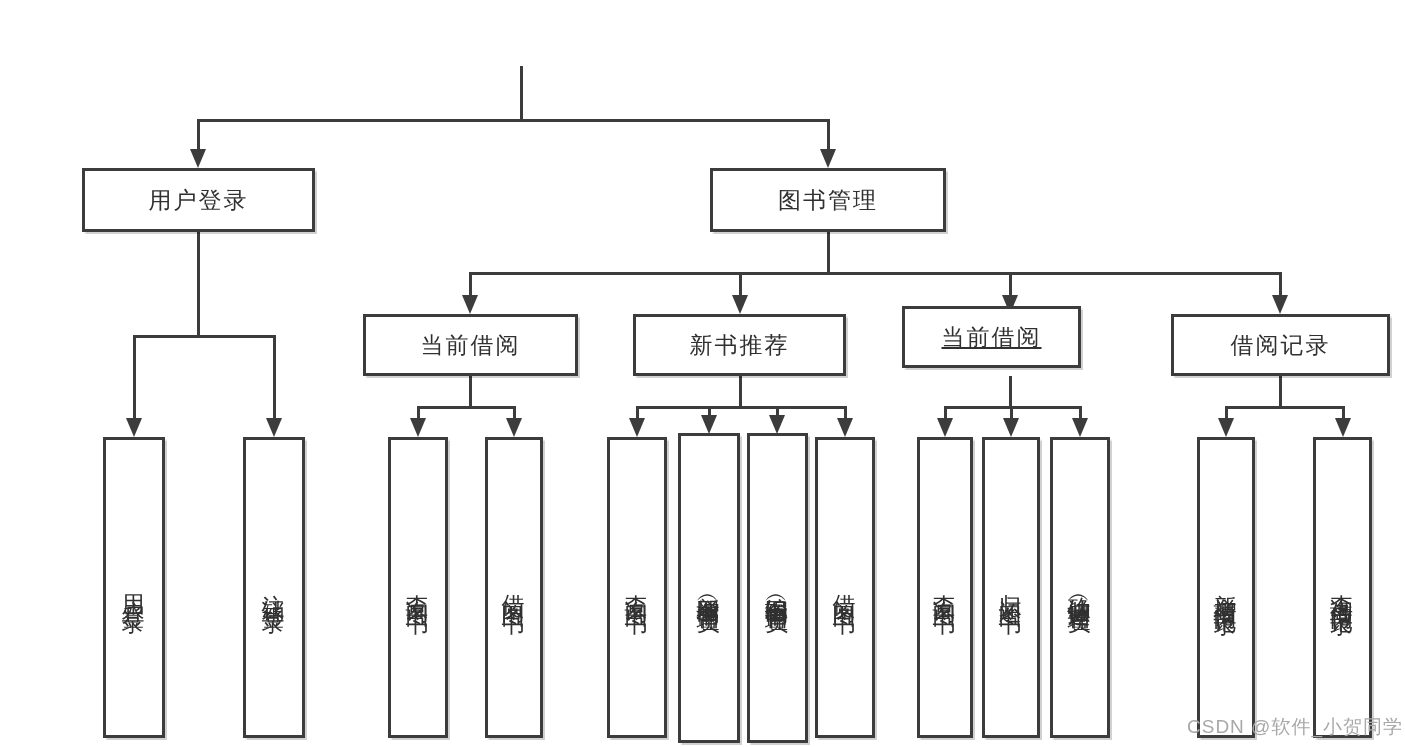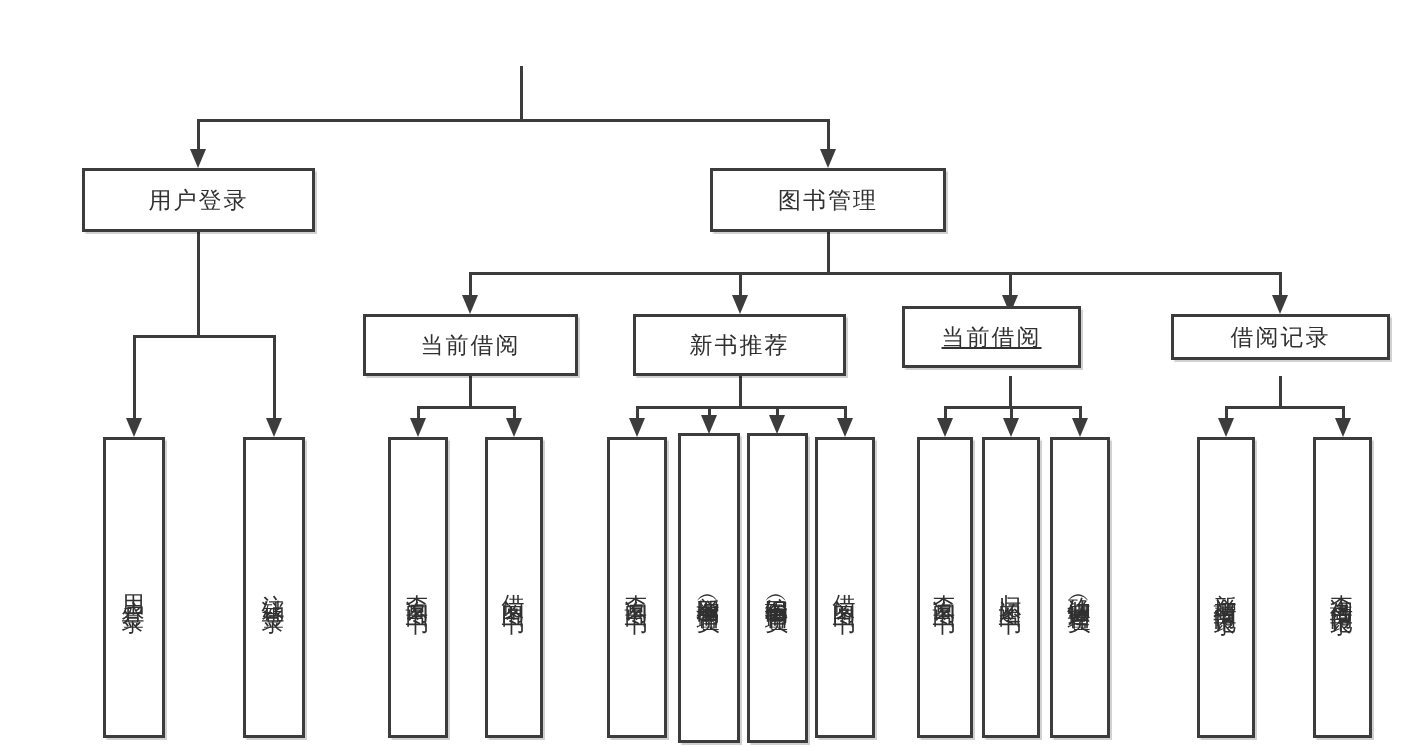--- a/index.html
+++ b/index.html
@@ -96,21 +96,21 @@
 
   <div class="node" style="left:363px;top:314px;width:215px;height:62px;">
     <span>当前借阅</span>
   </div>
   <div class="node" style="left:633px;top:314px;width:213px;height:62px;">
     <span>新书推荐</span>
   </div>
   <div class="node" style="left:902px;top:306px;width:179px;height:62px;text-decoration:underline;">
     <span>当前借阅</span>
   </div>
-  <div class="node" style="left:1171px;top:314px;width:219px;height:46px;">
+  <div class="node" style="left:1171px;top:314px;width:219px;height:62px;">
     <span>借阅记录</span>
   </div>
 
   <div class="vline" style="left:469px;top:376px;height:31px;"></div>
   <div class="vline" style="left:739px;top:376px;height:31px;"></div>
   <div class="vline" style="left:1009px;top:376px;height:31px;"></div>
   <div class="vline" style="left:1279px;top:376px;height:31px;"></div>
 
   <div class="hline" style="left:417px;top:406px;width:99px;"></div>
   <div class="hline" style="left:636px;top:406px;width:211px;"></div>
@@ -178,14 +178,15 @@
     <span>确认归还（管理员）</span>
   </div>
 
   <div class="vnode" style="left:1197px;width:58px;letter-spacing:4px;">
     <span>新增借阅记录</span>
   </div>
   <div class="vnode" style="left:1313px;width:59px;letter-spacing:4px;">
     <span>查询借阅记录</span>
   </div>
 
+  <div class="watermark">CSDN @软件_小贺同学</div>
 
 </div>
 
 </body></html>

